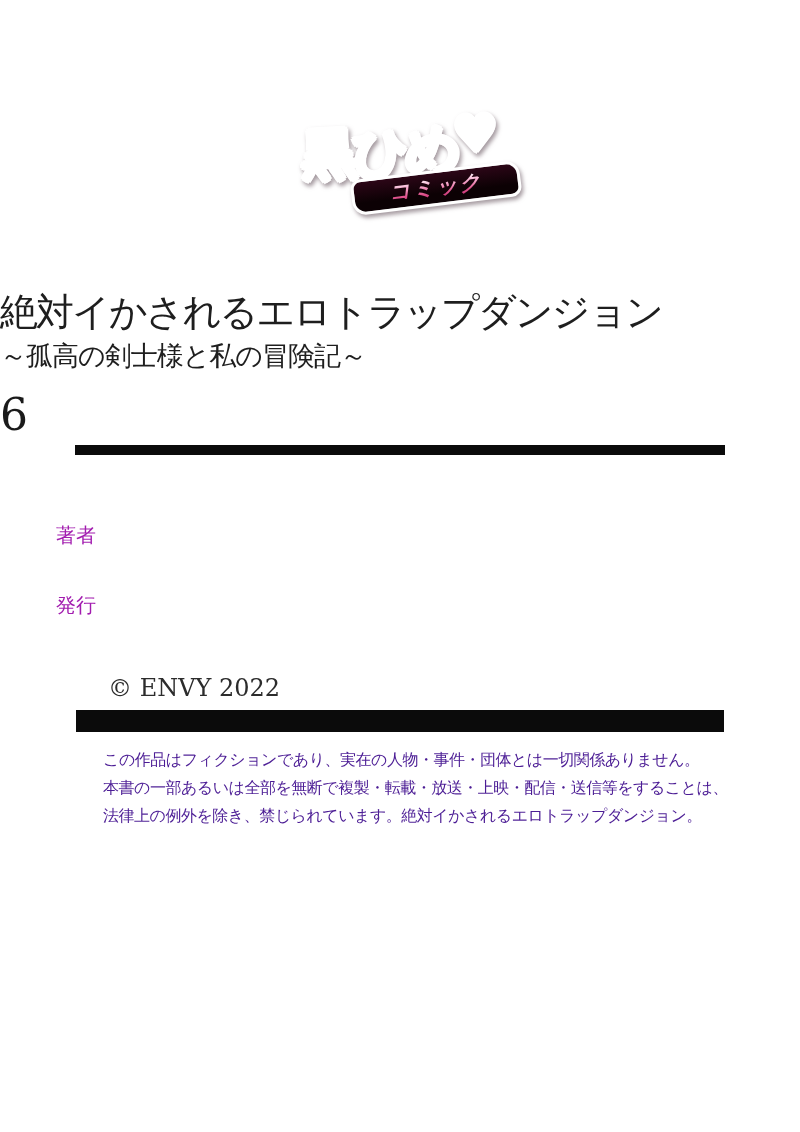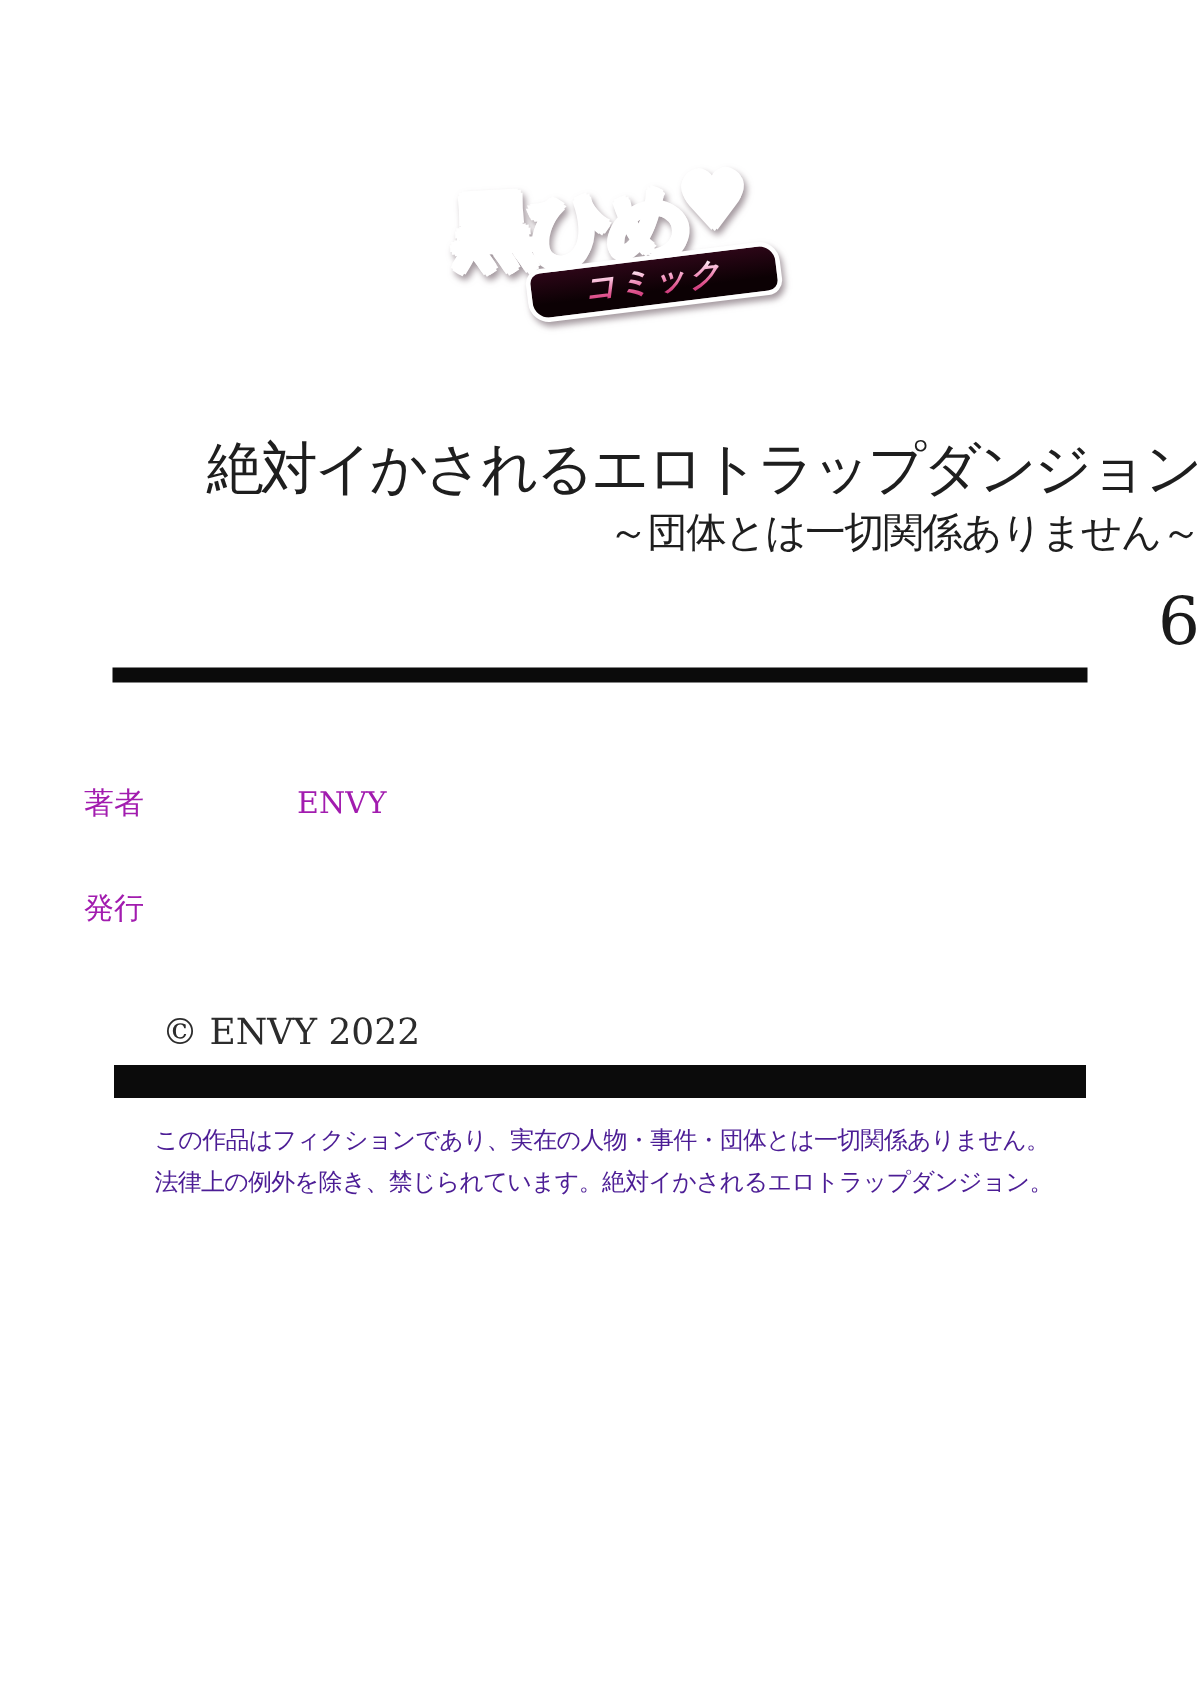--- a/index.html
+++ b/index.html
@@ -72,21 +72,21 @@
     font-style: italic;
     font-size: 21px;
     letter-spacing: 2px;
     background: linear-gradient(180deg, #ffffff 8%, #f6a8cc 40%, #e0568f 72%, #c22a70 100%);
     -webkit-background-clip: text;
     background-clip: text;
     color: transparent;
   }
 
   
-  .title-block { margin-top: 110px; text-align: right; color: #1e1e1e; }
+  .title-block { margin-top: 110px; text-align: left; color: #1e1e1e; }
   .title-main {
     font-size: 38px;
     letter-spacing: -2px;
     line-height: 1.2;
     font-weight: 500;
     white-space: nowrap;
   }
   .title-sub {
     font-size: 27px;
     letter-spacing: -1px;
@@ -137,36 +137,36 @@
   <div class="logo-main">
     <span class="logo-text">黒ひめ</span><span class="logo-heart">♥</span>
   </div>
   <div class="logo-banner">
     <span>コミック</span>
   </div>
 </div>
 
 <div class="title-block">
   <div class="title-main">絶対イかされるエロトラップダンジョン</div>
-  <div class="title-sub">～団体とは一切関係ありません～</div>
+  <div class="title-sub">～孤高の剣士様と私の冒険記～</div>
   <div class="volume">6</div>
 </div>
 
 <div class="bar bar-thin"></div>
 
 <div class="credits">
   <div class="credit-row">
     <div class="credit-label">著者</div>
-    <div class="credit-value">ENVY</div>
   </div>
   <div class="credit-row">
     <div class="credit-label">発行</div>
   </div>
 </div>
 
 <div class="copyright">© ENVY 2022</div>
 
 <div class="bar bar-thick"></div>
 
 <div class="disclaimer">
   <div>この作品はフィクションであり、実在の人物・事件・団体とは一切関係ありません。</div>
+  <div>本書の一部あるいは全部を無断で複製・転載・放送・上映・配信・送信等をすることは、</div>
   <div>法律上の例外を除き、禁じられています。絶対イかされるエロトラップダンジョン。</div>
 </div>
 
 </body></html>

